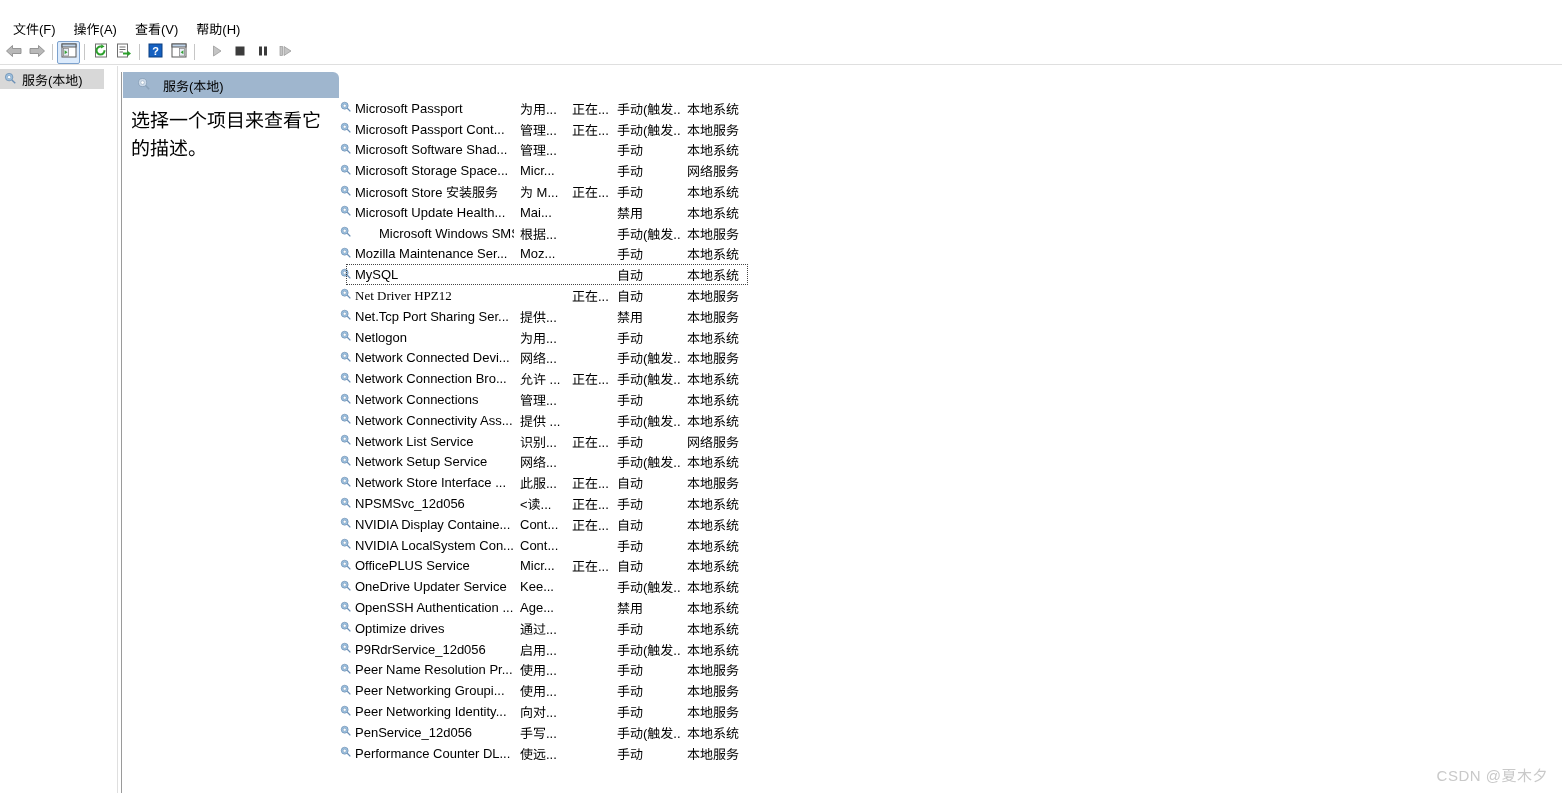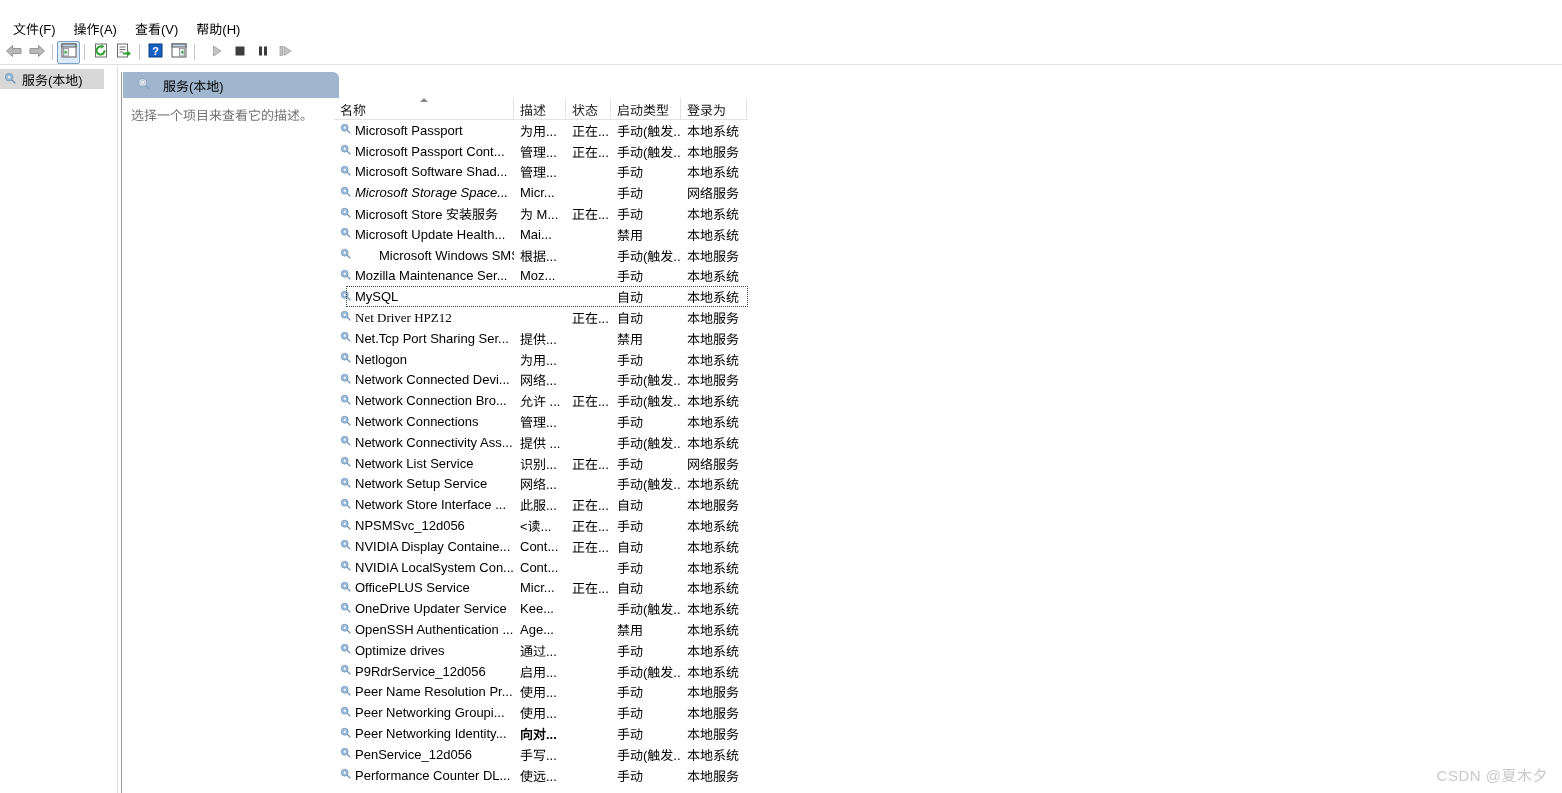--- a/index.html
+++ b/index.html
@@ -206,22 +206,22 @@
   .desc-area {
     position: absolute;
     left: 1px; top: 26px;
     width: 210px;
     height: 695px;
     background: #ffffff;
     box-sizing: border-box;
     padding: 9px 8px 0 8px;
   }
   .desc-text {
-    font-size: 13px;
-    color: #737373;
+    font-size: 19px;
+    color: #000000;
     line-height: 1.45;
   }
 
   
   .listview {
     position: absolute;
     left: 212px; top: 26px;
     width: 414px;
     height: 695px;
     background: #ffffff;
@@ -504,38 +504,20 @@
         </svg>
       </span>
       <span class="ph-label">服务(本地)</span>
     </div>
 
     <div class="desc-area">
       <div class="desc-text">选择一个项目来查看它的描述。</div>
     </div>
 
     <div class="listview">
-      <div class="lv-header">
-        <div class="lv-col-head" style="width:180px">
-          <span class="sort-arrow"></span>
-          <span>名称</span>
-        </div>
-        <div class="lv-col-head" style="width:52px">
-          <span>描述</span>
-        </div>
-        <div class="lv-col-head" style="width:45px">
-          <span>状态</span>
-        </div>
-        <div class="lv-col-head" style="width:70px">
-          <span>启动类型</span>
-        </div>
-        <div class="lv-col-head" style="width:66px">
-          <span>登录为</span>
-        </div>
-      </div>
       <div class="lv-body" id="lv-body">
           <div class="lv-row">
             <div class="cell cell-name" style="width: 180px;">
               <span class="svc-icon"><svg width="13" height="13" viewBox="0 0 16 16">
                   <circle cx="7" cy="7" r="4.3" fill="#9ec2e0" stroke="#5b7ea4" stroke-width="0.7"></circle>
                   <circle cx="7" cy="7" r="1.9" fill="#ffffff" stroke="#5b7ea4" stroke-width="0.5"></circle>
                   <path d="M10.2 10.2 L14 14" stroke="#6b8fb5" stroke-width="1.6" fill="none"></path>
                 </svg></span>
               <span class="svc-label">Microsoft Passport</span>
             </div>
@@ -566,21 +548,21 @@
                   <path d="M10.2 10.2 L14 14" stroke="#6b8fb5" stroke-width="1.6" fill="none"></path>
                 </svg></span>
               <span class="svc-label">Microsoft Software Shad...</span>
             </div>
             <div class="cell cell-desc" style="width: 52px;">管理...</div>
             <div class="cell cell-status" style="width: 45px;"></div>
             <div class="cell cell-start" style="width: 70px;">手动</div>
             <div class="cell cell-logon" style="width: 66px;">本地系统</div>
           </div>
           <div class="lv-row">
-            <div class="cell cell-name" style="width: 180px; font-style: italic;">
+            <div class="cell cell-name" style="width: 180px;">
               <span class="svc-icon"><svg width="13" height="13" viewBox="0 0 16 16">
                   <circle cx="7" cy="7" r="4.3" fill="#9ec2e0" stroke="#5b7ea4" stroke-width="0.7"></circle>
                   <circle cx="7" cy="7" r="1.9" fill="#ffffff" stroke="#5b7ea4" stroke-width="0.5"></circle>
                   <path d="M10.2 10.2 L14 14" stroke="#6b8fb5" stroke-width="1.6" fill="none"></path>
                 </svg></span>
               <span class="svc-label">Microsoft Storage Space...</span>
             </div>
             <div class="cell cell-desc" style="width: 52px;">Micr...</div>
             <div class="cell cell-status" style="width: 45px;"></div>
             <div class="cell cell-start" style="width: 70px;">手动</div>
@@ -939,21 +921,21 @@
           </div>
           <div class="lv-row">
             <div class="cell cell-name" style="width: 180px;">
               <span class="svc-icon"><svg width="13" height="13" viewBox="0 0 16 16">
                   <circle cx="7" cy="7" r="4.3" fill="#9ec2e0" stroke="#5b7ea4" stroke-width="0.7"></circle>
                   <circle cx="7" cy="7" r="1.9" fill="#ffffff" stroke="#5b7ea4" stroke-width="0.5"></circle>
                   <path d="M10.2 10.2 L14 14" stroke="#6b8fb5" stroke-width="1.6" fill="none"></path>
                 </svg></span>
               <span class="svc-label">Peer Networking Identity...</span>
             </div>
-            <div class="cell cell-desc" style="width: 52px; font-weight: bold;">向对...</div>
+            <div class="cell cell-desc" style="width: 52px;">向对...</div>
             <div class="cell cell-status" style="width: 45px;"></div>
             <div class="cell cell-start" style="width: 70px;">手动</div>
             <div class="cell cell-logon" style="width: 66px;">本地服务</div>
           </div>
           <div class="lv-row">
             <div class="cell cell-name" style="width: 180px;">
               <span class="svc-icon"><svg width="13" height="13" viewBox="0 0 16 16">
                   <circle cx="7" cy="7" r="4.3" fill="#9ec2e0" stroke="#5b7ea4" stroke-width="0.7"></circle>
                   <circle cx="7" cy="7" r="1.9" fill="#ffffff" stroke="#5b7ea4" stroke-width="0.5"></circle>
                   <path d="M10.2 10.2 L14 14" stroke="#6b8fb5" stroke-width="1.6" fill="none"></path>

